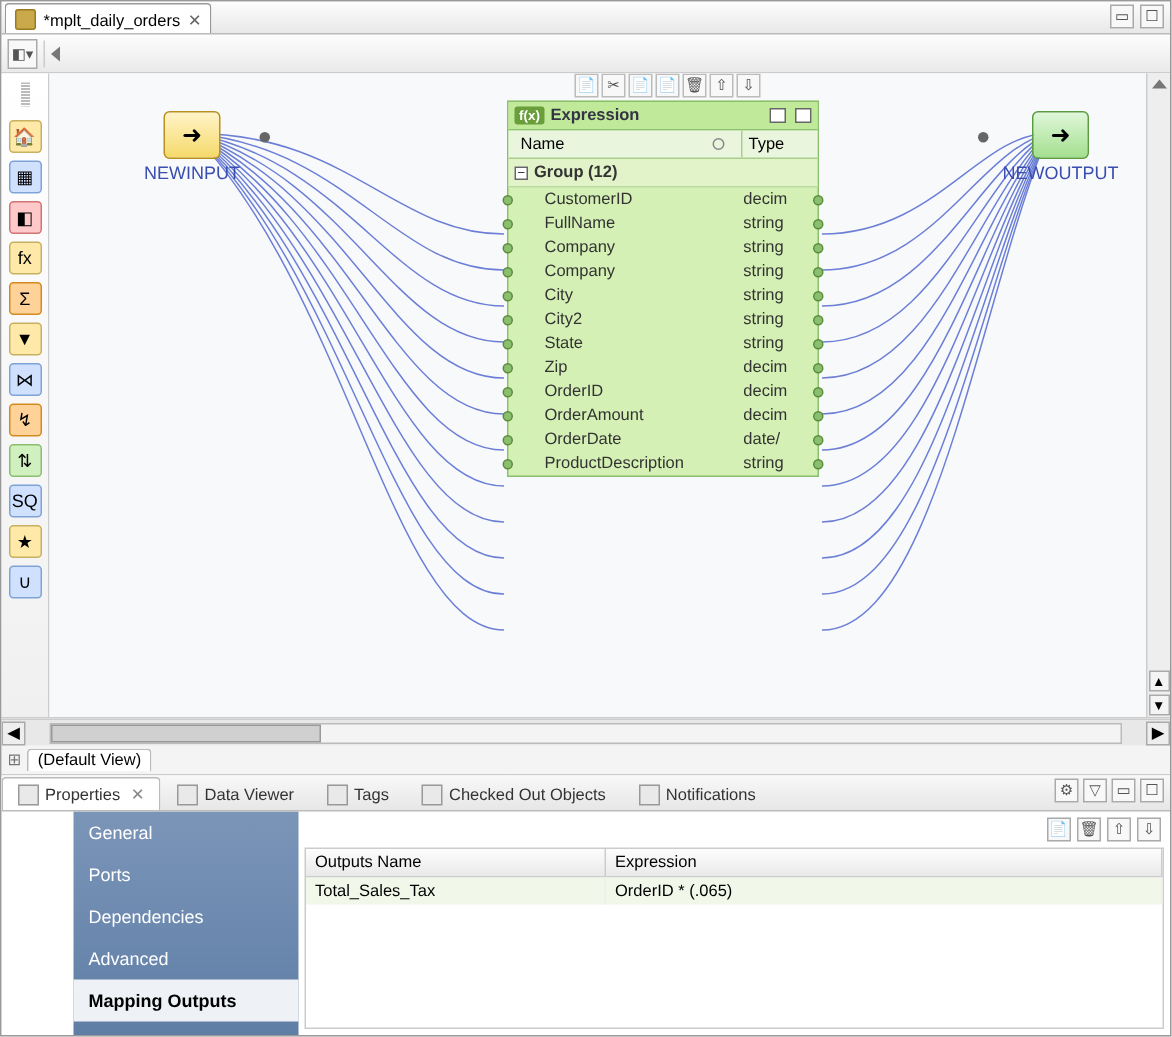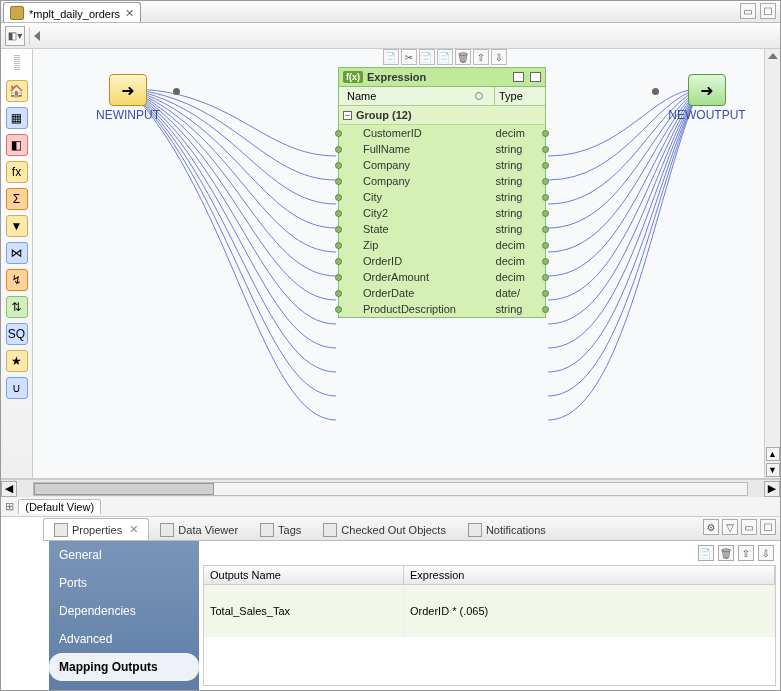--- a/index.html
+++ b/index.html
@@ -150,45 +150,45 @@
   .default-view-bar { height:20px; background:#f4f4f4; display:flex; align-items:center; padding:0 4px; border-bottom:1px solid #ccc;}
   .default-view-tab { border:1px solid #bbb; border-bottom:none; background:#fff; padding:1px 6px; border-top-left-radius:3px; border-top-right-radius:3px;}
 
   
   .bottom-panel {
     height: 173px;
     display:flex; flex-direction:column;
     background:#fff;
   }
   .bp-tabs {
-    height:24px; display:flex; align-items:flex-end; background:linear-gradient(#f8f8f8,#e7e7e7); border-bottom:1px solid #bbb; position:relative;margin-left:42px;
+    height:24px; display:flex; align-items:flex-end; background:linear-gradient(#f8f8f8,#e7e7e7); border-bottom:1px solid #bbb; position:relative;
   }
   .bp-tab {
     display:flex; align-items:center; gap:4px; padding:3px 10px; color:#333; border:1px solid transparent; border-bottom:none; height:22px;
   }
   .bp-tab.active { background:#fff; border-color:#bbb; border-top-left-radius:3px; border-top-right-radius:3px;}
   .bp-tab .ico { width:14px;height:14px; border:1px solid #999; background:#e9e9e9;}
   .bp-right-tools { position:absolute; right:4px; top:2px; display:flex; gap:3px;}
   .bp-body { flex:1; display:flex; }
   .bp-sidebar {
     width:150px; background:linear-gradient(#7b95b8,#5f7ea6); color:#fff;margin-left:48px;
   }
   .bp-sidebar .item {
     padding:7px 10px; font-size:12px; cursor:pointer;
   }
   .bp-sidebar .item.active {
-    background:#eef2f7; color:#000; font-weight:bold;border-radius:13px;
+    background:#eef2f7; color:#000; font-weight:bold;
   }
   .bp-content { flex:1; display:flex; flex-direction:column; }
   .bp-content-tools { height:24px; display:flex; justify-content:flex-end; align-items:center; gap:4px; padding:0 6px;}
   .bp-table { border:1px solid #ccc; margin:0 4px 4px 4px; flex:1; background:#fff;}
   .bp-thead { display:flex; background:linear-gradient(#fdfdfd,#e9e9e9); border-bottom:1px solid #ccc;}
   .bp-thead div { padding:3px 6px; border-right:1px solid #ccc;}
   .bp-trow { display:flex; background:#f1f8e9;}
-  .bp-trow div { padding:20px 6px; border-right:1px solid #eee;}
+  .bp-trow div { padding:3px 6px; border-right:1px solid #eee;}
   .col-a { width:200px;}
   .col-b { flex:1;}
 
   .canvas-vscroll {
     width:16px; background:#eee; border-left:1px solid #ccc;
     display:flex; flex-direction:column; align-items:center;
   }
   .canvas-vscroll .arrow { width:14px;height:14px;border:1px solid #aaa;background:#f4f4f4;margin:1px 0;display:flex;align-items:center;justify-content:center;font-size:9px;}
 
   .top-toolbar-icons { position:absolute; left:350px; top:0; display:flex; gap:2px; background:transparent;}

